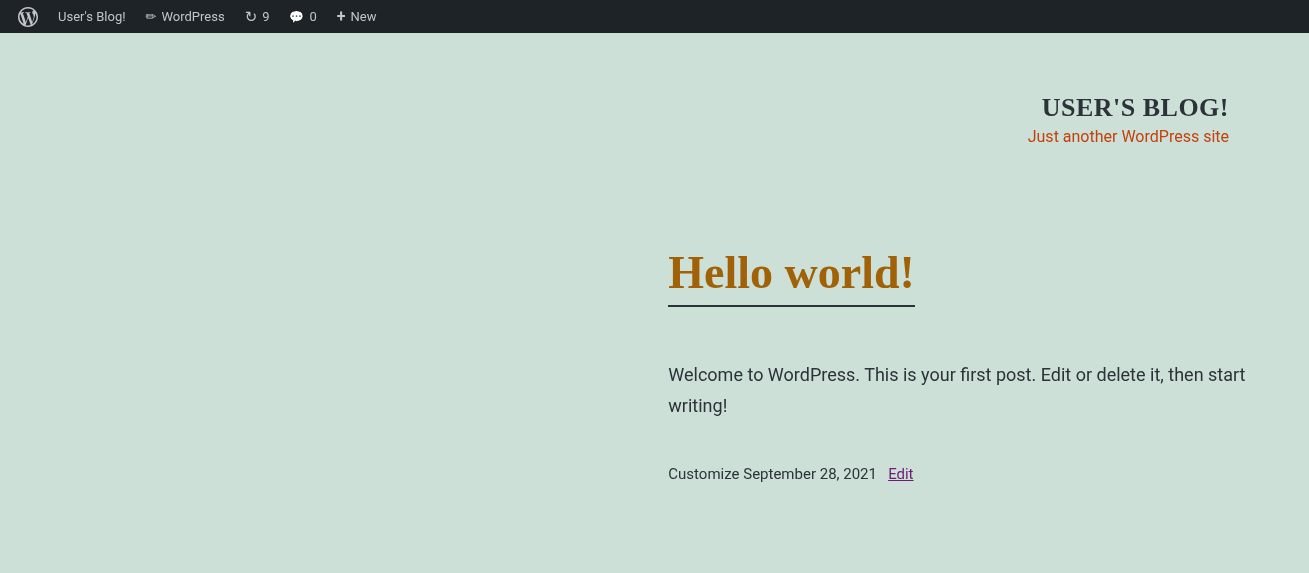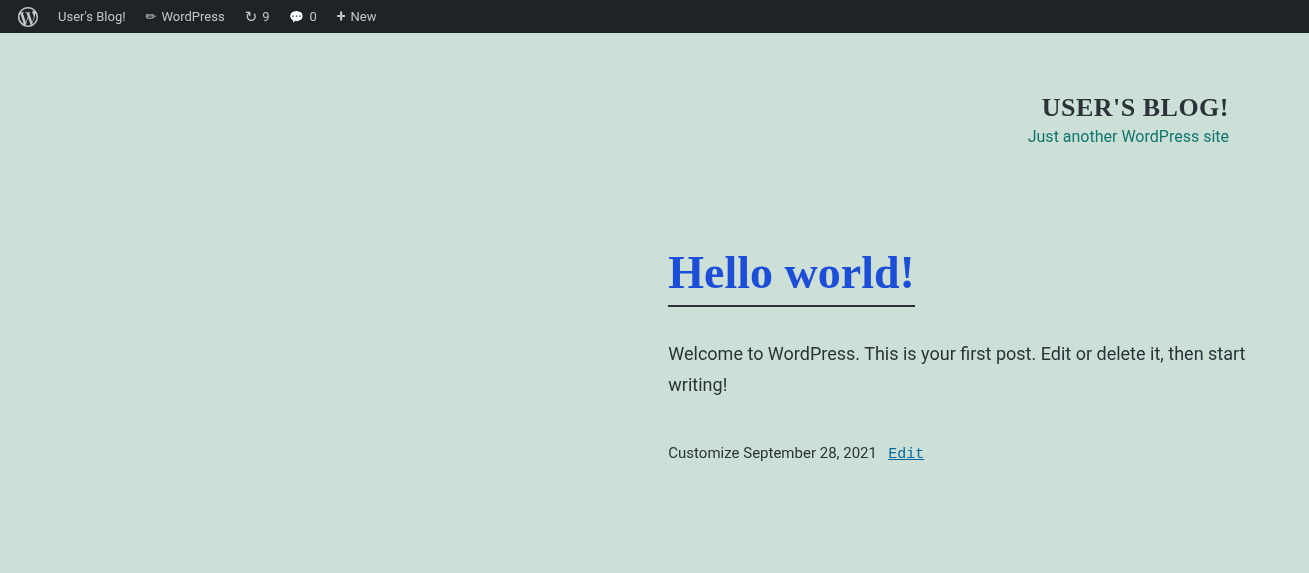--- a/index.html
+++ b/index.html
@@ -67,62 +67,61 @@
     .site-title {
       font-size: 26px;
       font-weight: 700;
       color: #2c3338;
       letter-spacing: 0.5px;
       font-family: Georgia, serif;
     }
 
     .site-tagline {
       font-size: 16px;
-      color: #0f766e;
+      color: #c2410c;
       font-weight: 400;
       margin-top: 4px;
     }
 
     
     .main-content {
       max-width: 700px;
       margin: 60px auto 0 auto;
       padding: 0 40px 60px 40px;
       margin-left: 48%;
     }
 
     .post-title {
       font-size: 46px;
       font-weight: 700;
-      color: #1d4ed8;
+      color: #a16207;
       font-family: Georgia, serif;
-      margin-bottom: 12px;
+      margin-bottom: 25px;
       border-bottom: 2px solid #2c3338;
       padding-bottom: 6px;
       display: inline-block;
     }
 
     .post-content {
       font-size: 18px;
       color: #2c3338;
       line-height: 1.7;
-      margin-top: 20px;
+      margin-top: 28px;
       margin-bottom: 40px;
     }
 
     .post-meta {
       font-size: 15px;
       color: #2c3338;
       line-height: 1.8;
     }
 
     .post-meta a {
-      color: #0369a1;
+      color: #701a75;
       text-decoration: underline;
-      font-family: Liberation Mono, monospace;
     }
 
     
     .icon-customize::before {
       content: "✏";
       font-size: 13px;
     }
     .icon-updates::before {
       content: "↻";
       font-size: 15px;

